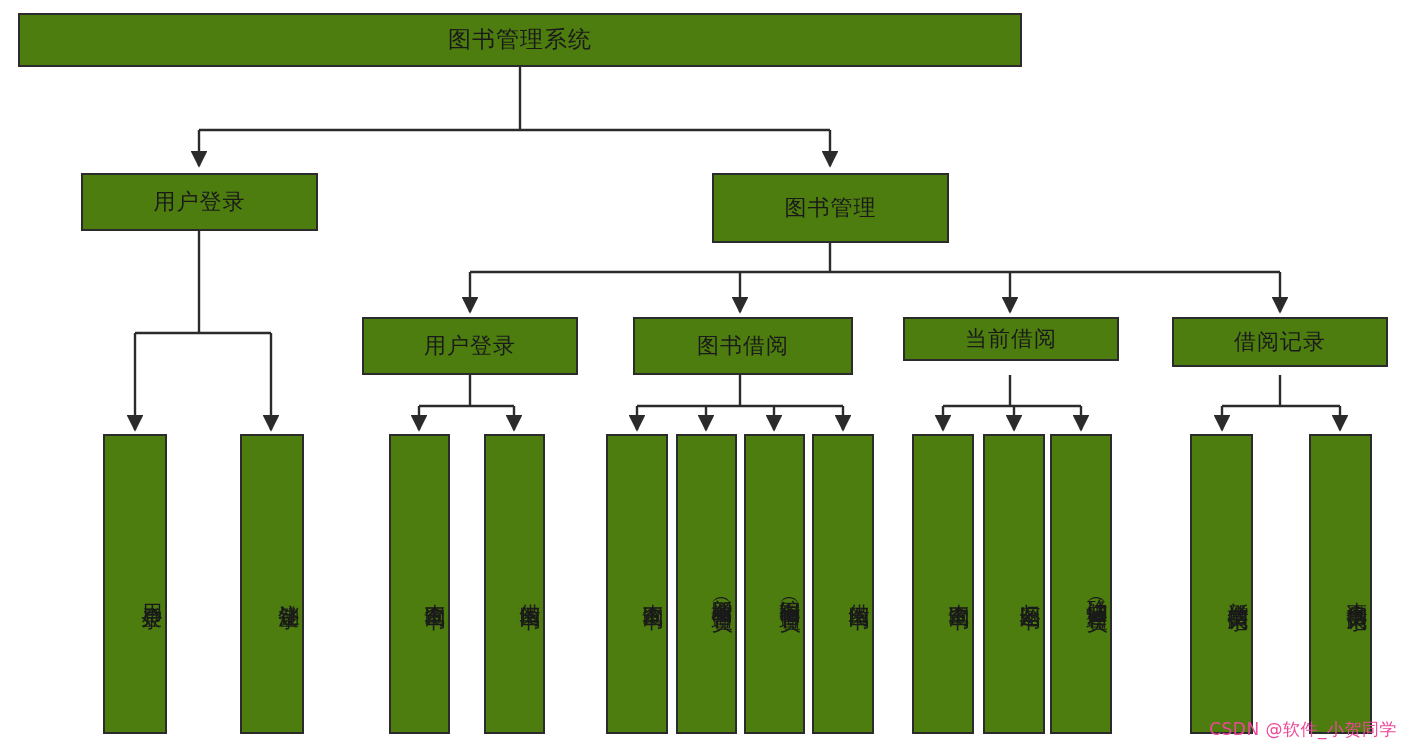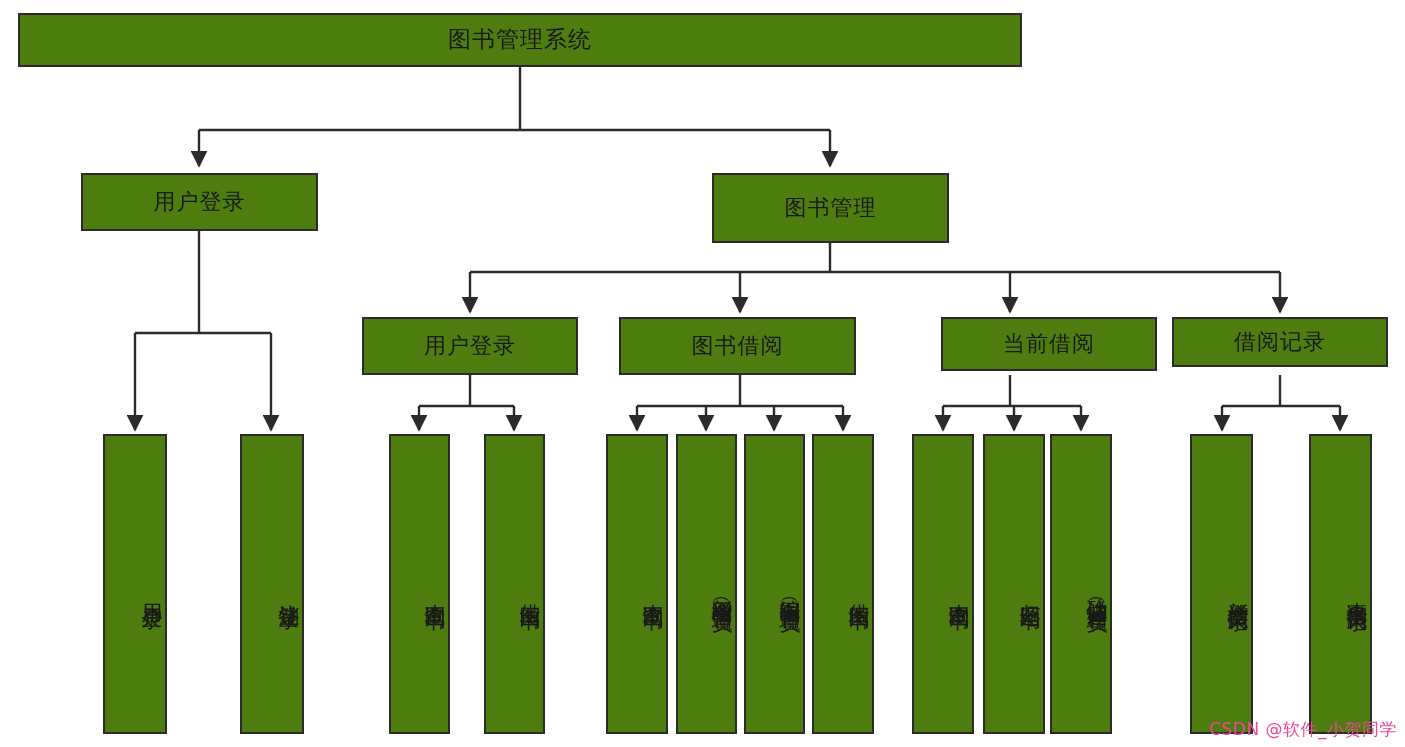--- a/index.html
+++ b/index.html
@@ -131,24 +131,24 @@
   <div class="node horiz" style="left:81px; top:173px; width:237px; height:58px;">
     <span>用户登录</span>
   </div>
   <div class="node horiz" style="left:712px; top:173px; width:237px; height:70px;">
     <span>图书管理</span>
   </div>
 
   <div class="node horiz" style="left:362px; top:317px; width:216px; height:58px;">
     <span>用户登录</span>
   </div>
-  <div class="node horiz" style="left:619px; top:317px; width:237px; height:58px;">
+  <div class="node horiz" style="left:633px; top:317px; width:220px; height:58px;">
     <span>图书借阅</span>
   </div>
-  <div class="node horiz" style="left:903px; top:317px; width:216px; height:54px;margin-left:38px;">
+  <div class="node horiz" style="left:903px; top:317px; width:216px; height:44px;">
     <span>当前借阅</span>
   </div>
   <div class="node horiz" style="left:1172px; top:317px; width:216px; height:50px;">
     <span>借阅记录</span>
   </div>
 
   <div class="node vert" style="left:103px; top:434px; width:64px; height:300px;">
     <span class="vlabel">用户登录</span>
   </div>
   <div class="node vert" style="left:240px; top:434px; width:64px; height:300px;">

